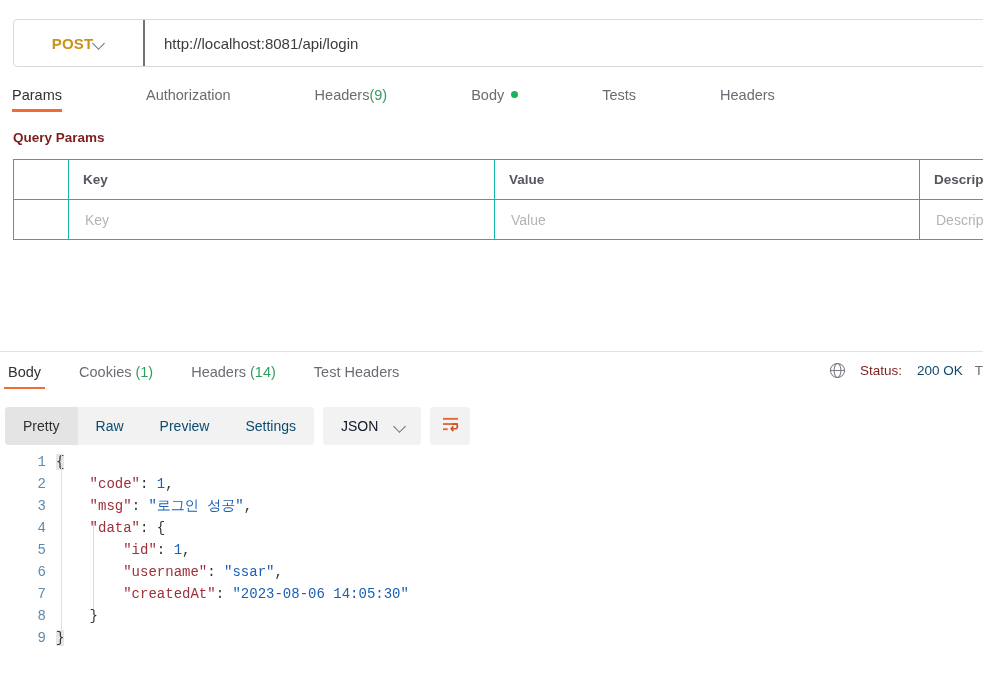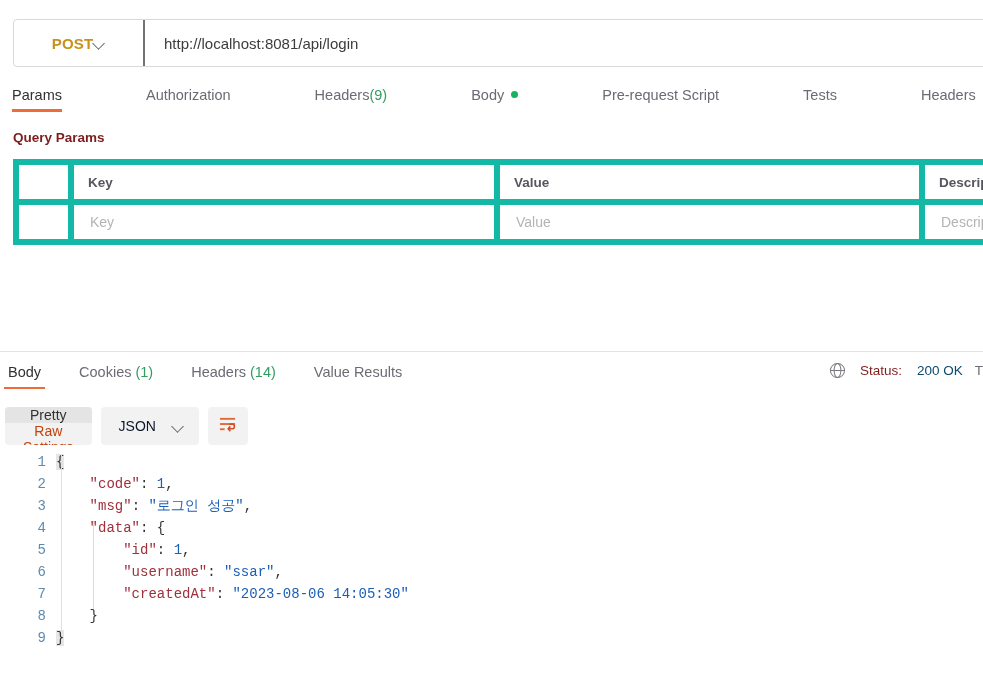--- a/index.html
+++ b/index.html
@@ -114,21 +114,21 @@
     color: #7f1d1d;
   }
   .params-table {
     position: absolute;
     left: 13px; top: 159px;
     width: 1100px;
     border-collapse: collapse;
     table-layout: fixed;
   }
   .params-table th, .params-table td {
-    border: 6px solid #14b8a6;
+    border: 1px solid #14b8a6;
     height: 40px;
     text-align: left;
     box-sizing: border-box;
   }
   .params-table th {
     font-size: 13.5px;
     font-weight: bold;
     color: #55565e;
     padding-left: 14px;
   }
@@ -203,27 +203,26 @@
     left: 5px; top: 407px;
     display: flex;
     align-items: center;
   }
   .seg-group {
     display: flex;
     background: #f2f2f2;
     border-radius: 4px;
     overflow: hidden;
     height: 38px;
-    flex-direction: column;
   }
   .seg {
     display: flex; align-items: center; justify-content: center;
     padding: 0 18px;
     font-size: 14px;
-    color: #c2410c;
+    color: #0c4a6e;
     cursor: pointer;
     height: 100%;
     white-space: nowrap;
   }
   .seg.active {
     background: #e4e4e4;
     color: #313131;
   }
   .fmt-select {
     margin-left: 9px;
@@ -304,23 +303,20 @@
     <div class="req-tab">
       <span>Authorization</span>
     </div>
     <div class="req-tab">
       <span>Headers</span>
       <span class="count-green"> (9)</span>
     </div>
     <div class="req-tab">
       <span>Body</span>
       <span class="green-dot"></span>
-    </div>
-    <div class="req-tab">
-      <span>Pre-request Script</span>
     </div>
     <div class="req-tab">
       <span>Tests</span>
     </div>
     <div class="req-tab">
       <span>Headers</span>
     </div>
   </div>
 
 <div class="qp-title">Query Params</div>
@@ -355,40 +351,41 @@
     </tr>
   </tbody>
 </table>
 
 <div class="h-divider"></div>
 
 <div class="resp-tabs" id="resp-tabs">
     <div class="resp-tab active"><span>Body</span></div>
     <div class="resp-tab"><span>Cookies</span><span class="count-green"> (1)</span></div>
     <div class="resp-tab"><span>Headers</span><span class="count-green"> (14)</span></div>
-    <div class="resp-tab"><span>Value Results</span></div>
+    <div class="resp-tab"><span>Test Headers</span></div>
   </div>
 
 <div class="status-area">
   <span class="globe">
     <svg width="17" height="17" viewBox="0 0 20 20">
       <circle cx="10" cy="10" r="8.3" fill="none" stroke="#7a7a82" stroke-width="1.2"></circle>
       <ellipse cx="10" cy="10" rx="4" ry="8.3" fill="none" stroke="#7a7a82" stroke-width="1.2"></ellipse>
       <line x1="1.7" y1="10" x2="18.3" y2="10" stroke="#7a7a82" stroke-width="1.2"></line>
     </svg>
   </span>
   <span class="status-label">Status:</span>
   <span class="status-value">200 OK</span>
   <span class="time-frag">T</span>
 </div>
 
 <div class="body-toolbar">
   <div class="seg-group" id="view-modes">
       <div class="seg active">Pretty</div>
       <div class="seg">Raw</div>
+      <div class="seg">Preview</div>
       <div class="seg">Settings</div>
     </div>
 
   <div class="fmt-select">
     <span class="fmt-label">JSON</span>
     <span class="chev"></span>
   </div>
 
   <div class="wrap-btn">
     <span>

